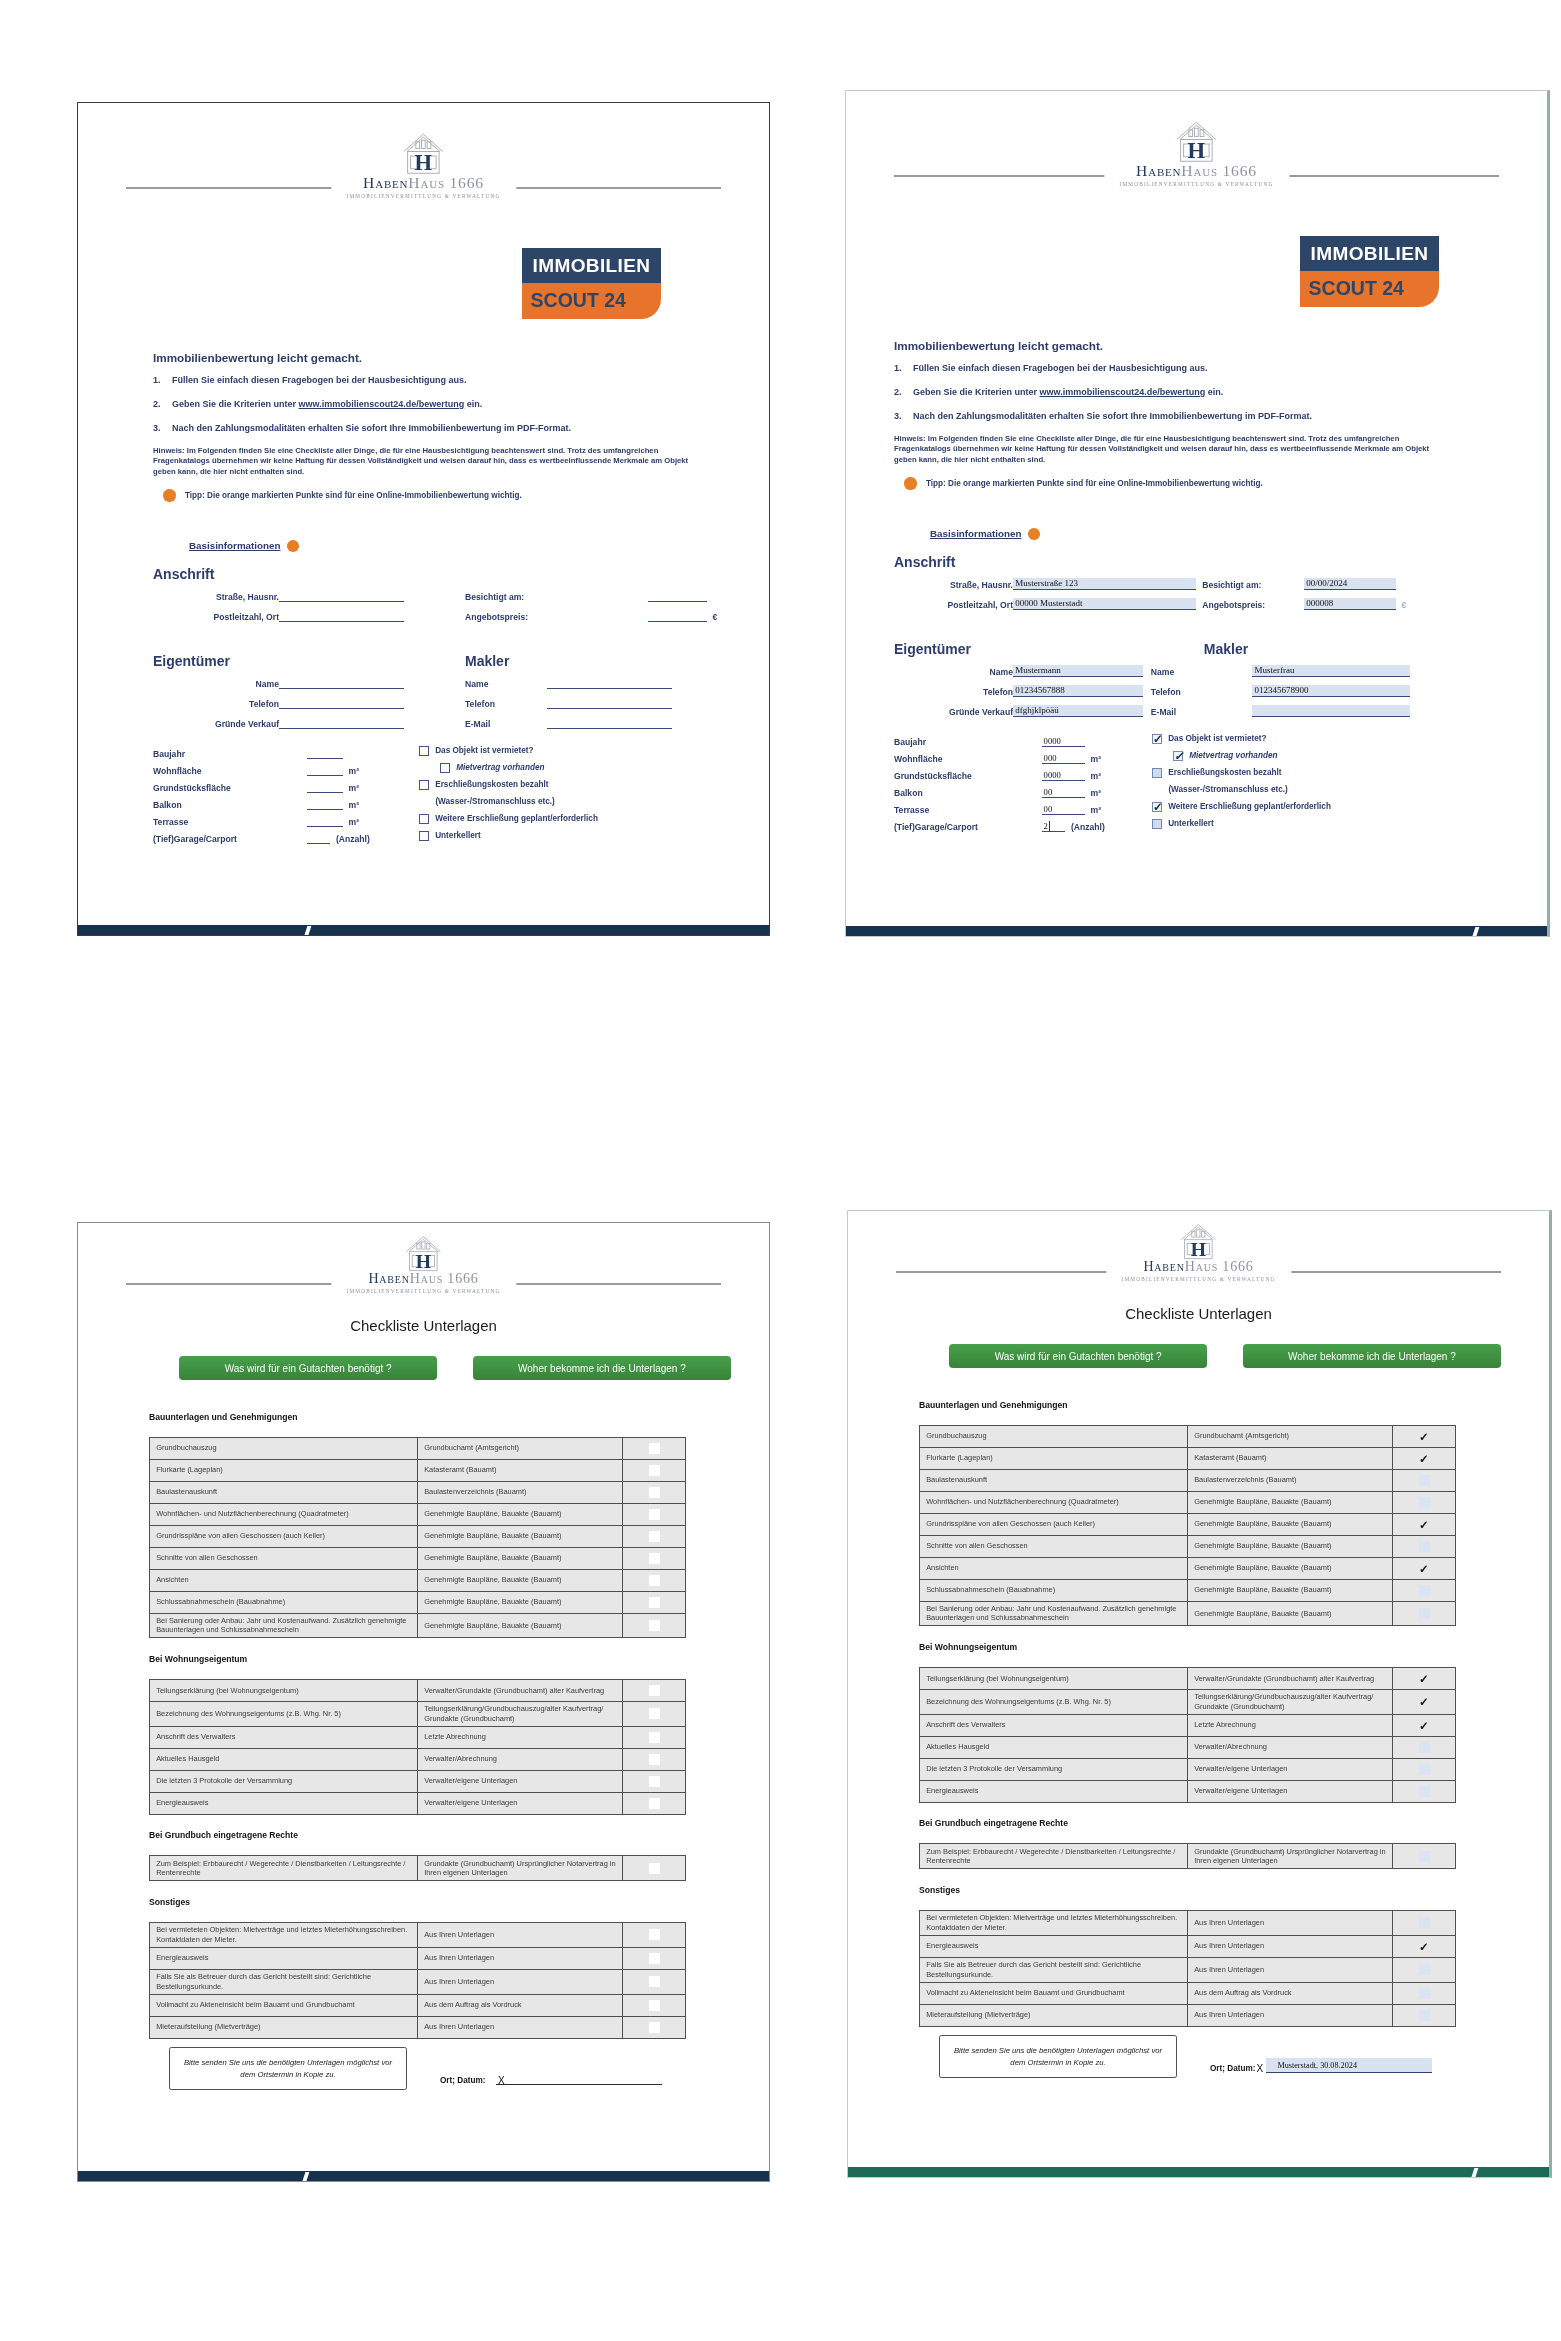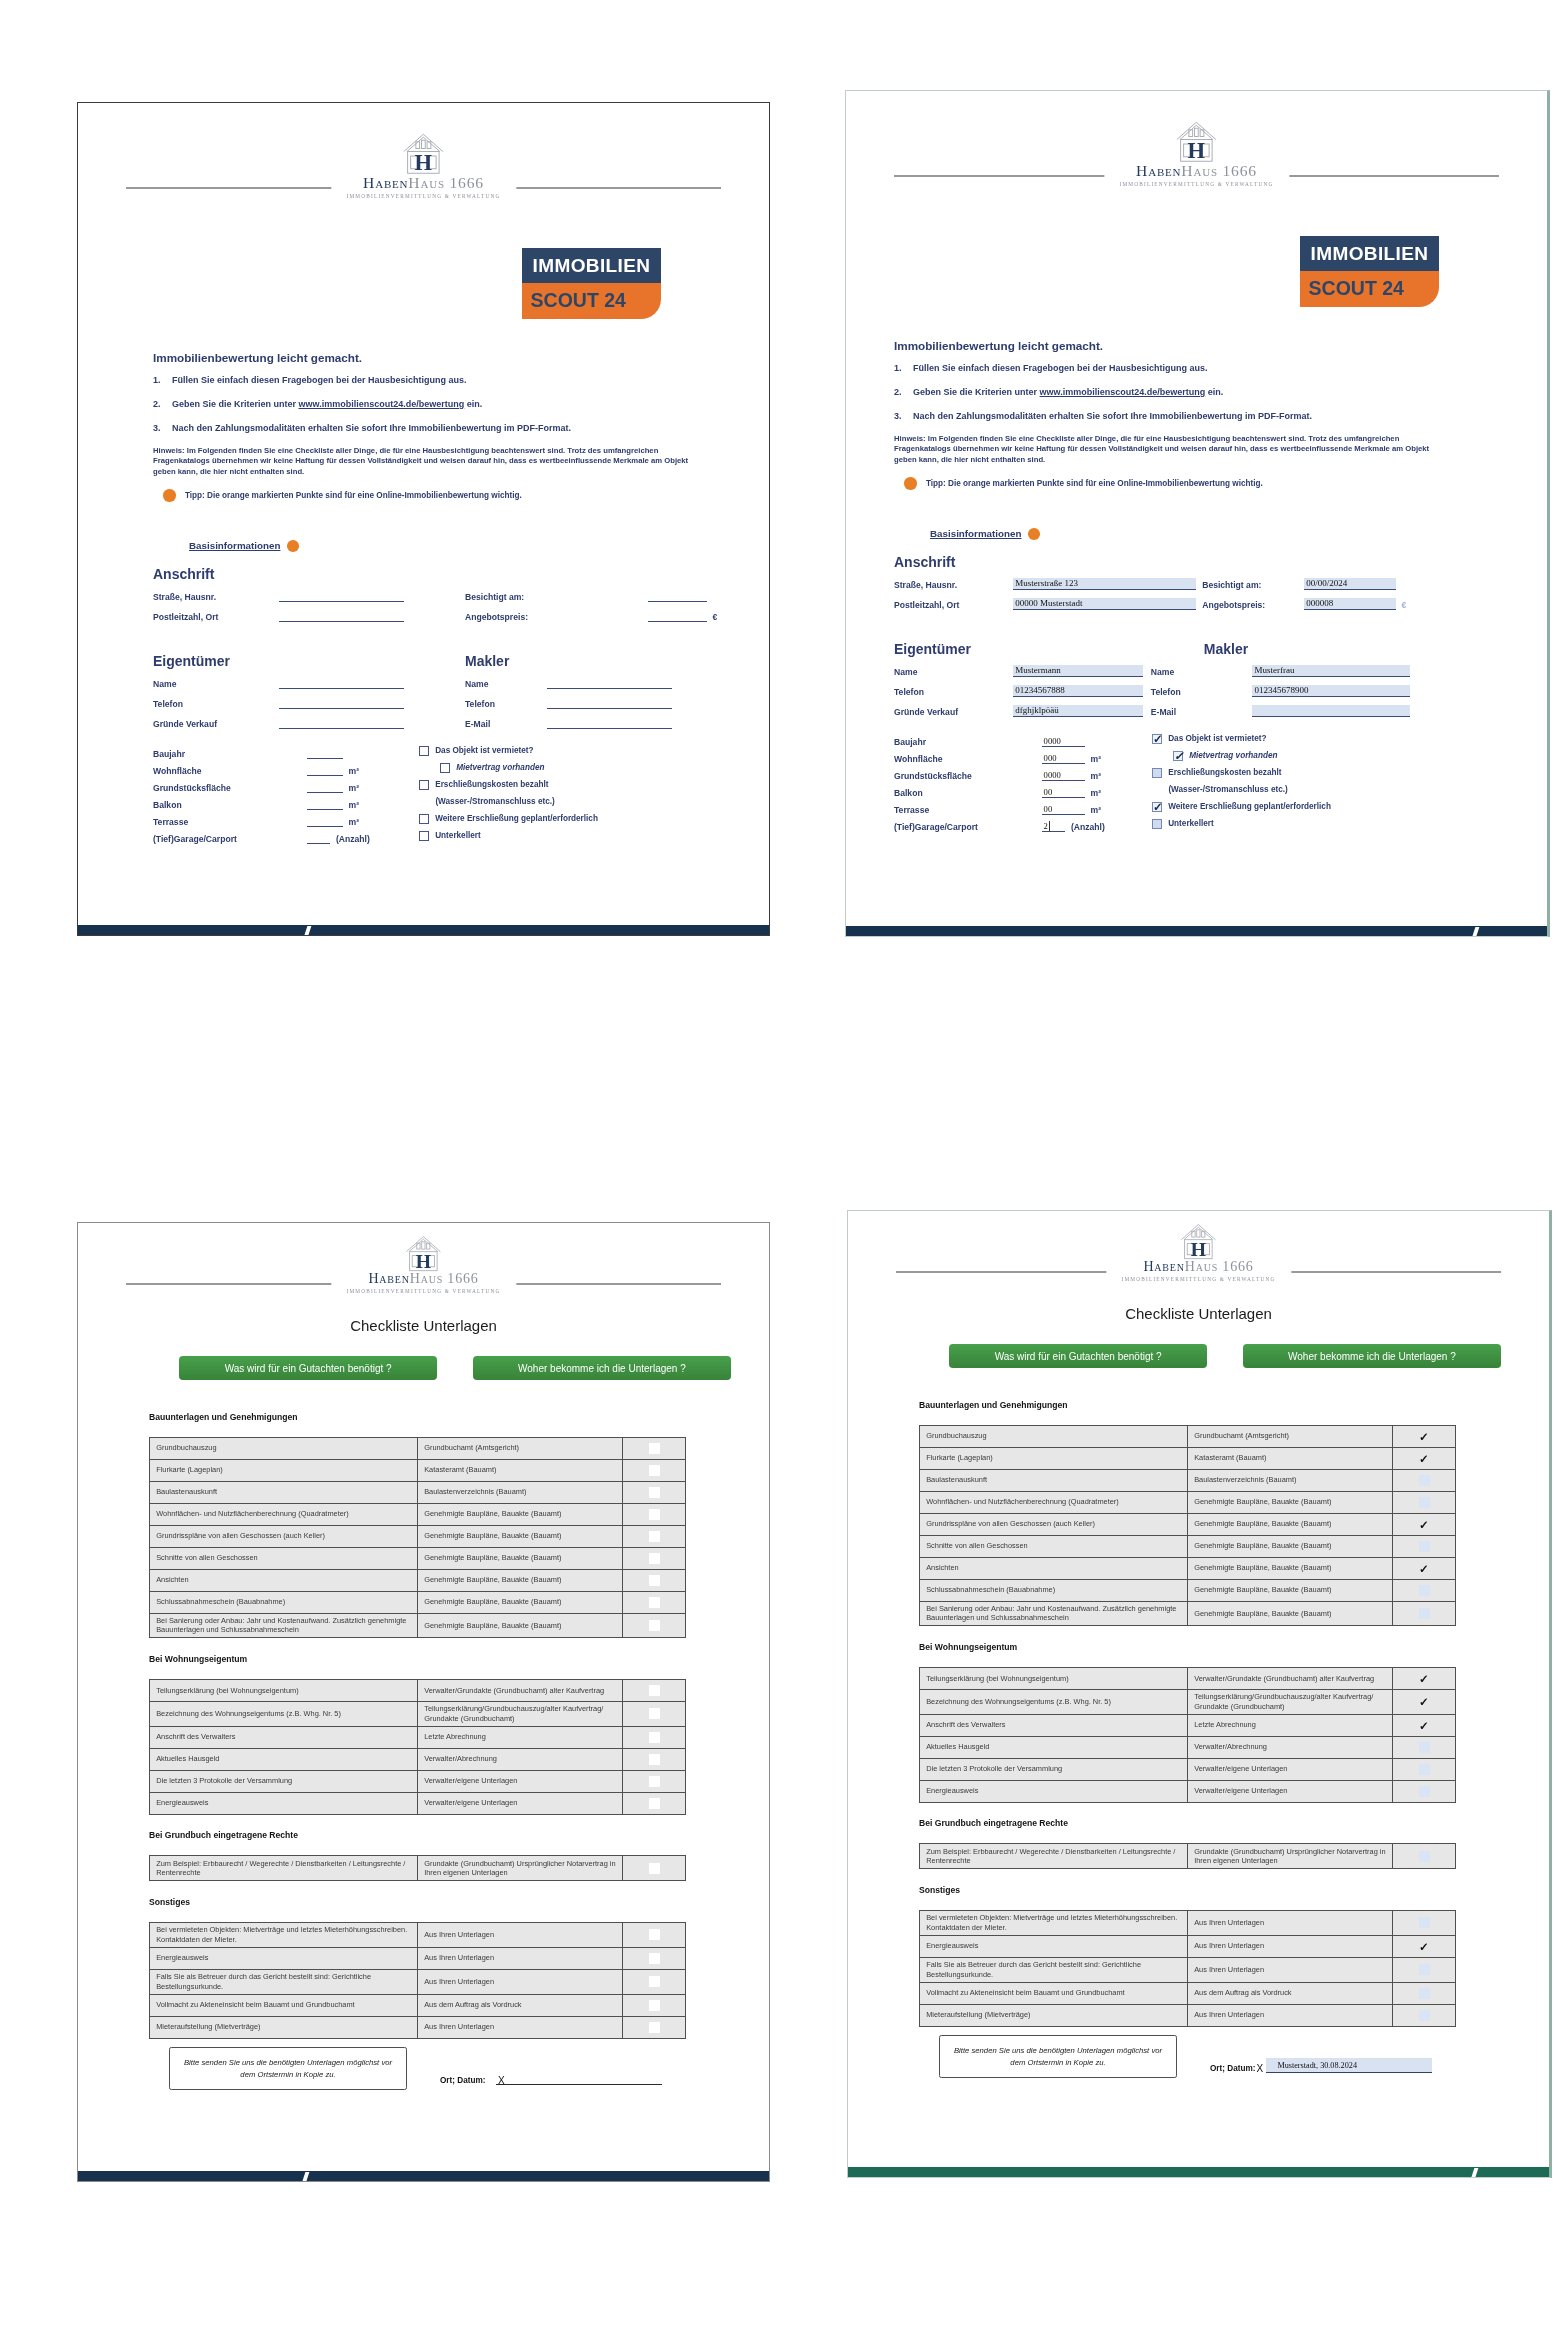--- a/index.html
+++ b/index.html
@@ -51,21 +51,21 @@
   .dot{width:12.5px;height:12.5px;border-radius:50%;background:#e87f24;flex:none;}
   .fp-tipp .txt{margin-left:9.4px;font-size:8.2px;font-weight:bold;}
   .fp-basissec{position:absolute;top:437px;left:var(--mx);font-size:9.8px;font-weight:bold;margin-left:36px;}
   .fp-basissec .t{text-decoration:underline;}
   .fp-basissec .dot{display:inline-block;vertical-align:-2.3px;margin-left:7px;width:11.7px;height:11.7px;}
   .fp-basis{position:absolute;top:459px;left:var(--mx);right:23.4px;}
   .fp-owner{position:absolute;top:546px;left:var(--mx);right:23.4px;}
   .fp-details{position:absolute;top:639px;left:var(--mx);right:23.4px;}
   .frow{display:flex;align-items:flex-end;height:20px;font-size:8.6px;font-weight:bold;color:var(--navy);}
   .fhead{font-size:14px;}
-  .fl{width:var(--labw);flex:none;}
+  .fl{width:var(--labw);flex:none;text-align:right;}
   .hspan1{width:calc(var(--labw) + var(--f1w));flex:none;}
   .hspan2{margin-left:var(--mkml);}
   .ffield{width:var(--f1w);border-bottom:1px solid #3a4a7a;height:12.5px;font-family:"Liberation Serif",serif;font-weight:normal;font-size:9px;color:#111;padding:0 2.3px;box-sizing:border-box;flex:none;}
   .p2 .ffield{background:#d9e2f1;}
   .of{width:var(--ofw);}
   .rl{margin-left:var(--rlml);width:var(--rlw);flex:none;}
   .rf{margin-left:var(--rfml);width:var(--rfw);}
   .mkl{margin-left:var(--mkml);width:78px;flex:none;}
   .mkf{margin-left:var(--mkfml);width:var(--mkfw);}
   .euro{margin-left:5.5px;}

